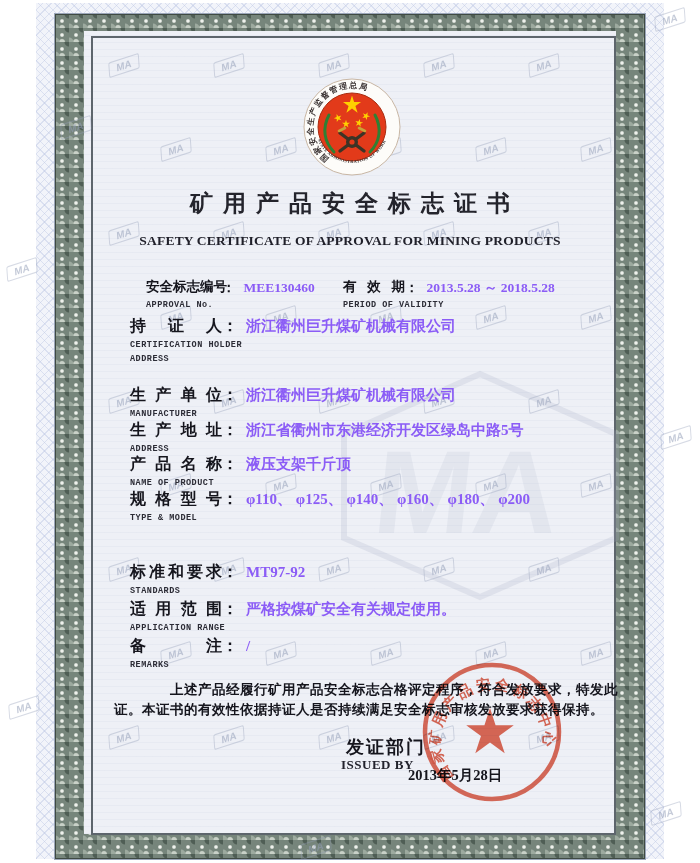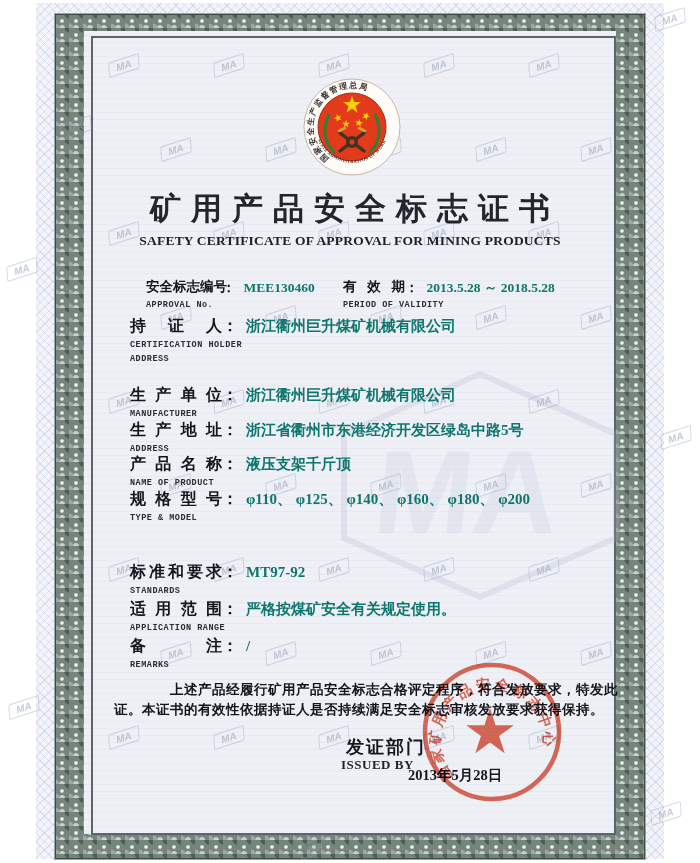--- a/index.html
+++ b/index.html
@@ -50,36 +50,36 @@
   .wm-big{
     position:absolute; left:330px; top:368px; width:300px; height:235px; opacity:.5;
     pointer-events:none;
   }
   .content{position:absolute; inset:0;}
   
   .emblem{position:absolute; left:303px; top:78px; width:98px; height:98px;}
   
   .title-cn{
     position:absolute; left:0; top:188px; width:700px; text-align:center;
-    font-size:31px; font-weight:bold; letter-spacing:10px; text-indent:10px; color:#24242c;
+    font-size:23px; font-weight:bold; letter-spacing:10px; text-indent:10px; color:#24242c;
   }
   .title-en{
     position:absolute; left:0; top:233px; width:700px; text-align:center;
     font-size:13.5px; font-weight:bold; letter-spacing:.2px; color:#20202a;
   }
   
   .row{position:absolute;}
   .lab{
     display:inline-block; vertical-align:top;
     font-weight:bold; color:#15151d;
     text-align:justify; text-align-last:justify; text-justify:inter-character;
   }
   .row-main{white-space:nowrap;}
   .colon{font-weight:bold; color:#15151d;}
-  .val{margin-left:8px; color:#0f766e;}
+  .val{margin-left:8px; color:#8b5cf6;}
   .sub{
     display:block; margin-top:3px; font-size:8.5px; letter-spacing:.5px; color:#2c2c36;
     font-family:"Liberation Mono","DejaVu Sans Mono",monospace; font-weight:bold;
   }
   .fr0 .lab{width:76px; font-size:13.5px;}
   .fr0 .colon{font-size:13.5px;}
   .fr0 .val{font-size:13.5px; font-weight:bold;}
   .fbody .lab{width:92px; font-size:16px;}
   .fbody .colon{font-size:16px;}
   .fbody .val{font-size:15px; font-weight:bold;}

